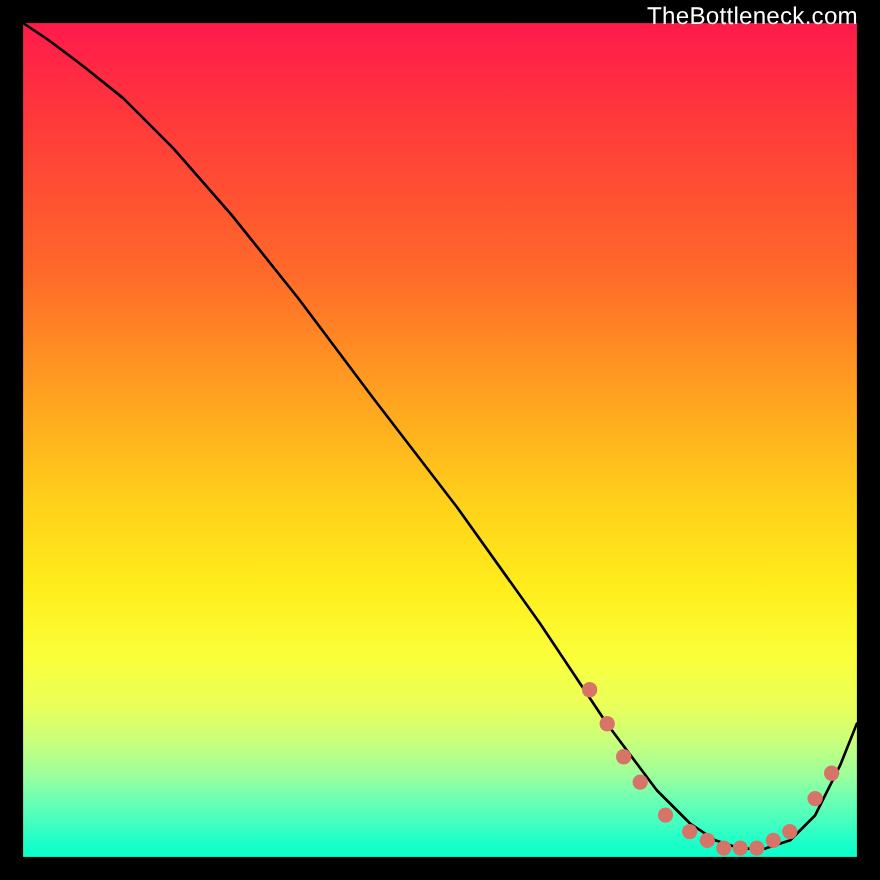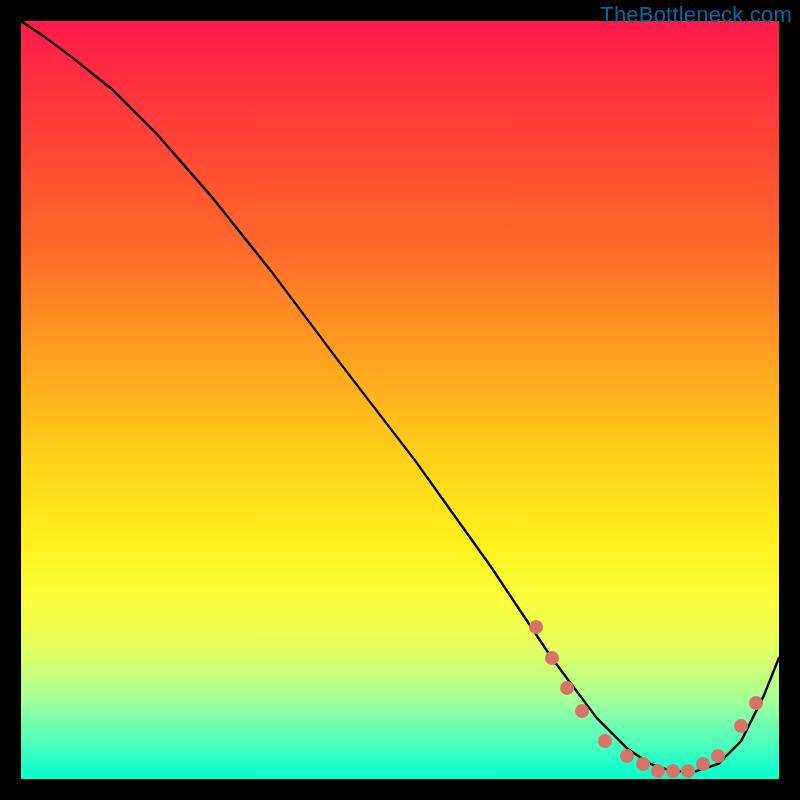--- a/index.html
+++ b/index.html
@@ -61,22 +61,22 @@
     width: 14px;
     height: 14px;
     margin-left: -7px;
     margin-top: -7px;
     border-radius: 50%;
     background: #d67468;
   }
   .watermark {
     position: absolute;
     top: 2px;
-    right: 8px;
-    color: #0369a1;
+    right: 20px;
+    color: #ffffff;
     font-size: 22px;
     letter-spacing: 0.2px;
     user-select: none;
   }
 </style>
 </head>
 <body>
 
 <div class="stage">
   <div class="plot">

